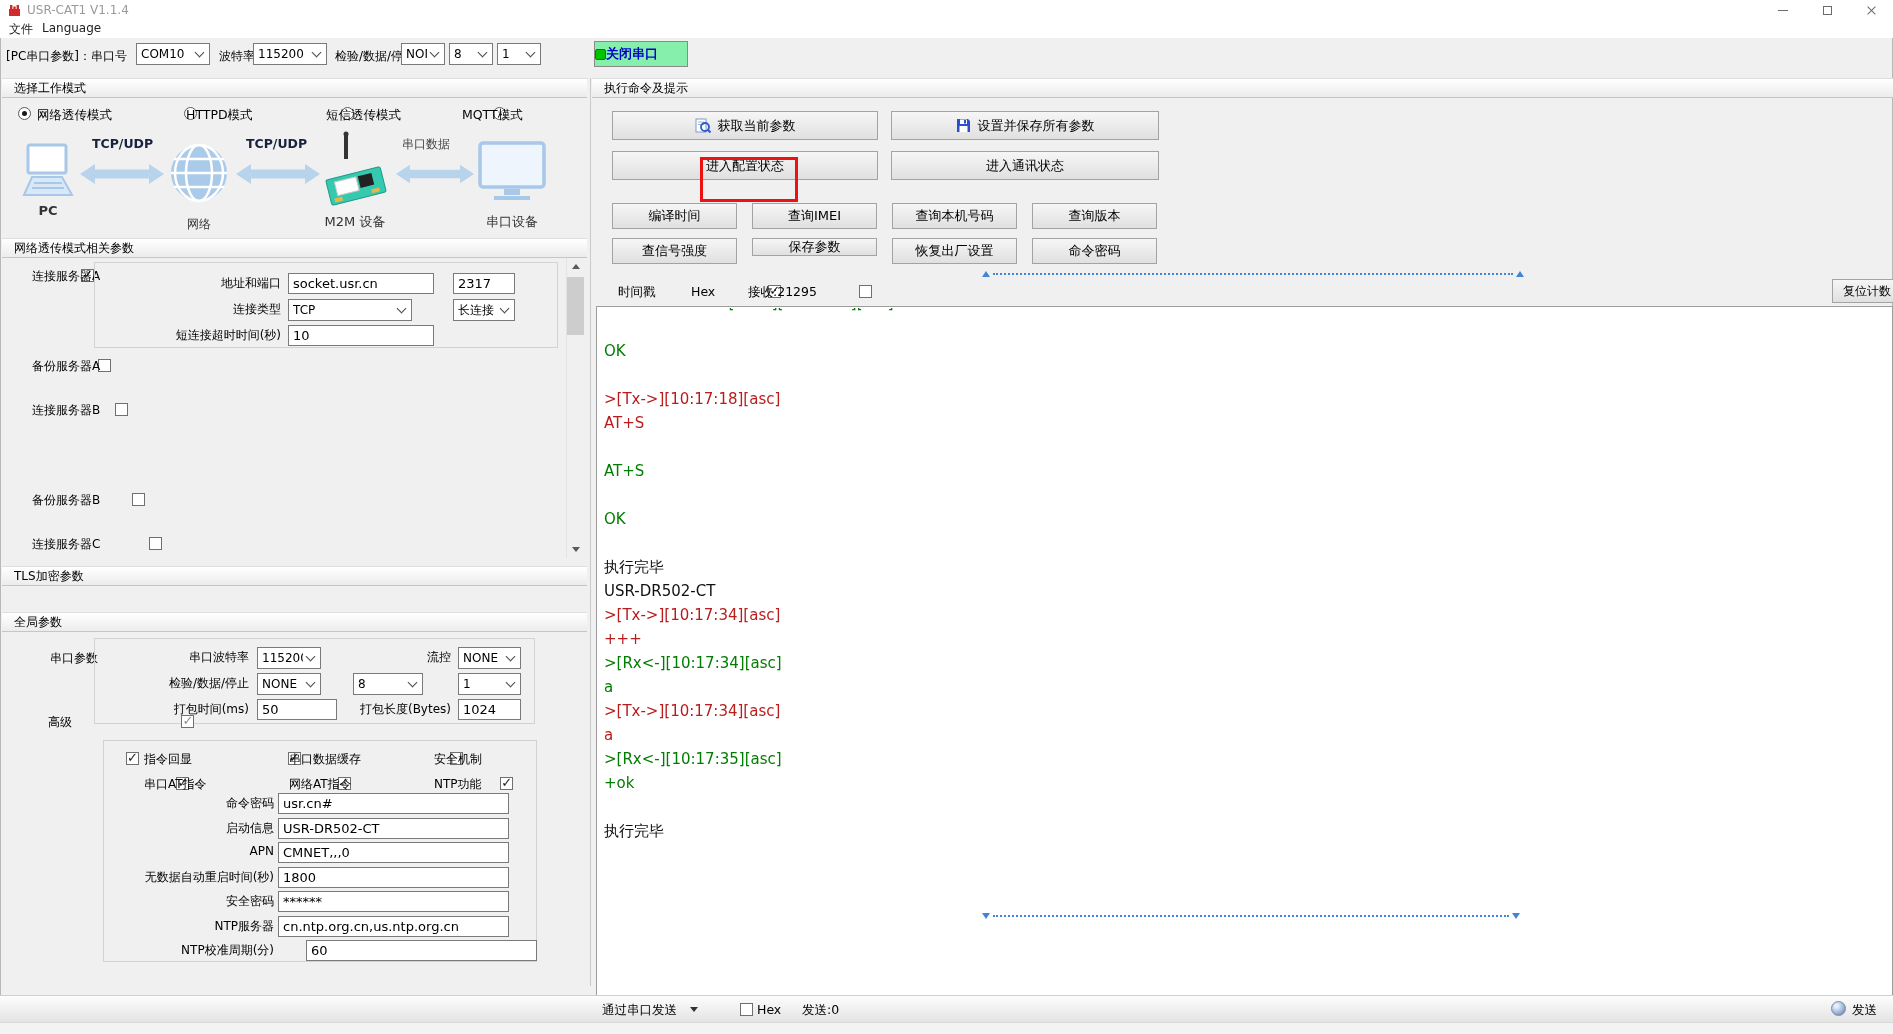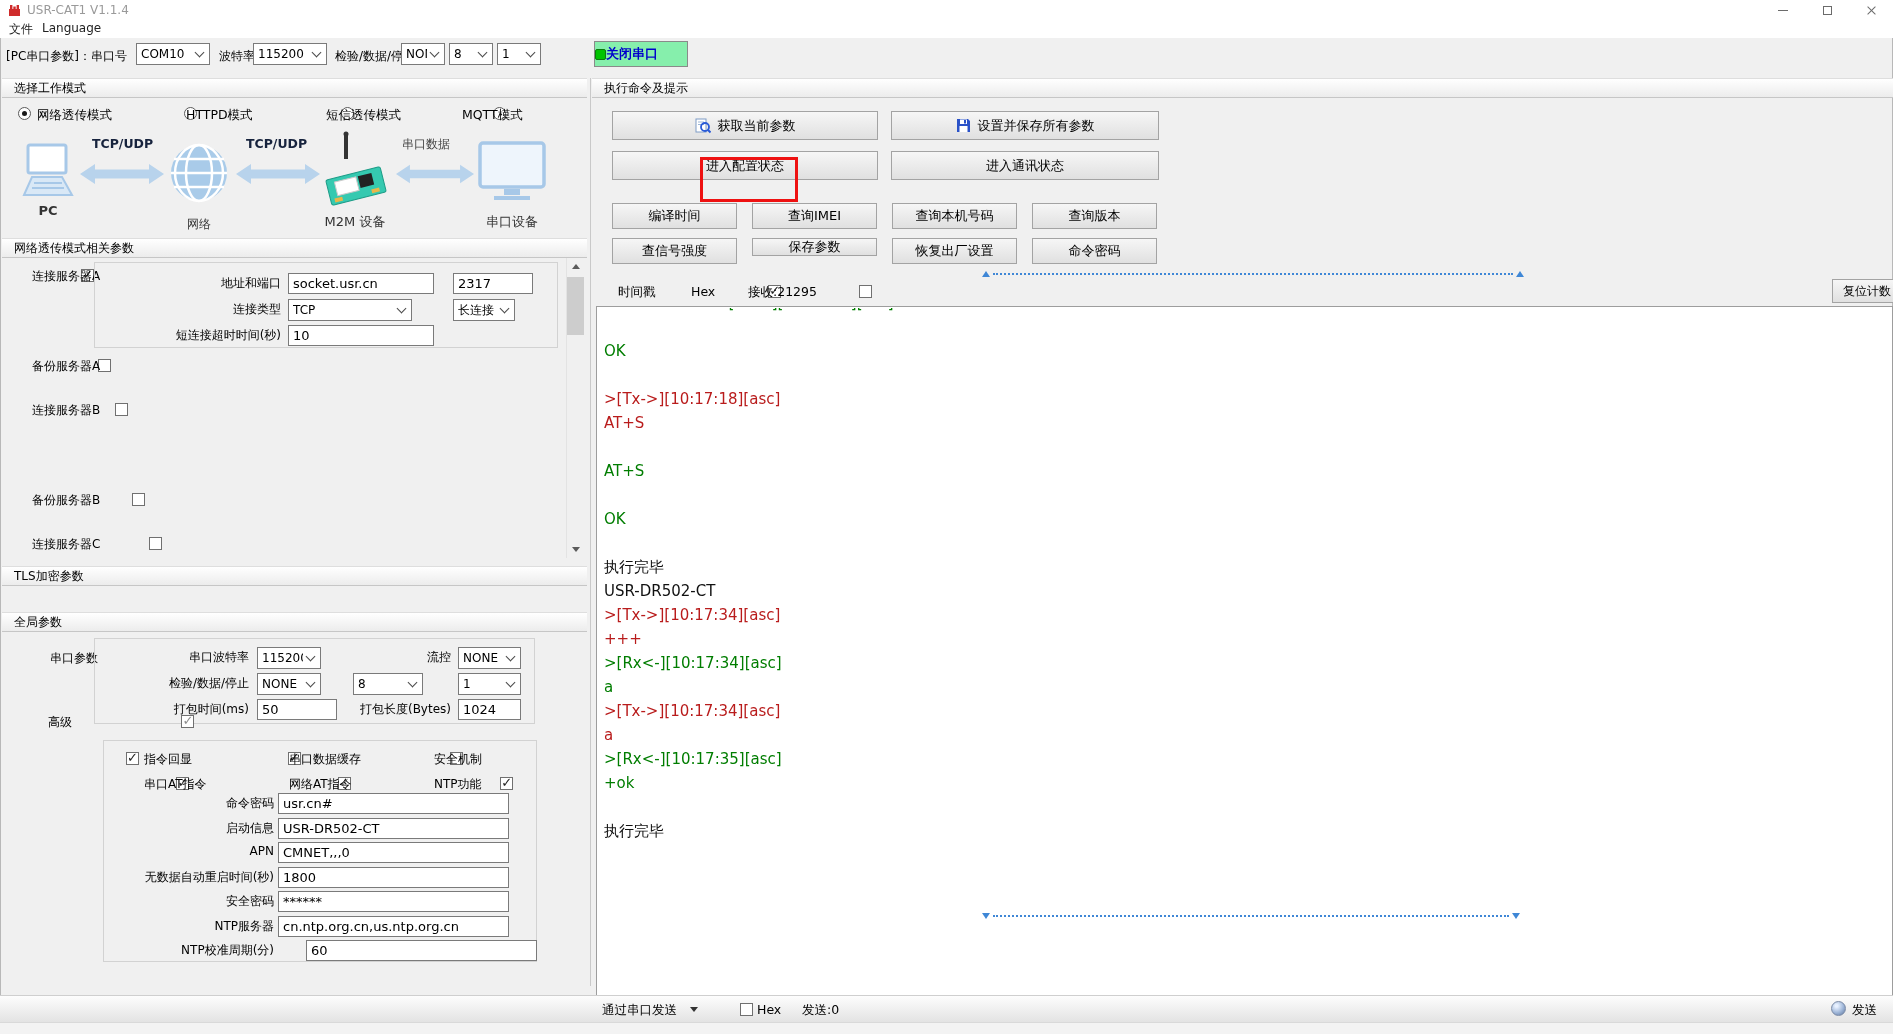--- a/index.html
+++ b/index.html
@@ -193,21 +193,21 @@
 
 
 <div class="grp-hd abs" style="left:2px;top:238px;width:585px">网络透传模式相关参数</div>
 
 <span class="cb checked abs" style="left:14px;top:269px"></span>
 <span class="abs lbl" style="left:32px;top:268px">连接服务器A</span>
 
 <div class="pbox abs" style="left:94px;top:262px;width:464px;height:86px">
   <div class="lblr abs" style="left:2px;top:12px;width:184px">地址和端口</div>
   <input class="input abs" style="left: 193px; top: 10px; width: 146px;" value="socket.usr.cn">
-  <input class="input abs" style="left: 358px; top: 10px; width: 80px;" value="2317">
+  <input class="input abs" style="left: 358px; top: 10px; width: 62px;" value="2317">
   <div class="lblr abs" style="left:2px;top:38px;width:184px">连接类型</div>
   <div class="combo abs" style="left:193px;top:36px;width:124px">
     <span class="val">TCP</span>
       <span class="chev"></span>
   </div>
   <div class="combo abs" style="left:358px;top:36px;width:62px">
     <span class="val">长连接</span>
       <span class="chev"></span>
   </div>
   <div class="lblr abs" style="left:2px;top:64px;width:184px">短连接超时时间(秒)</div>

